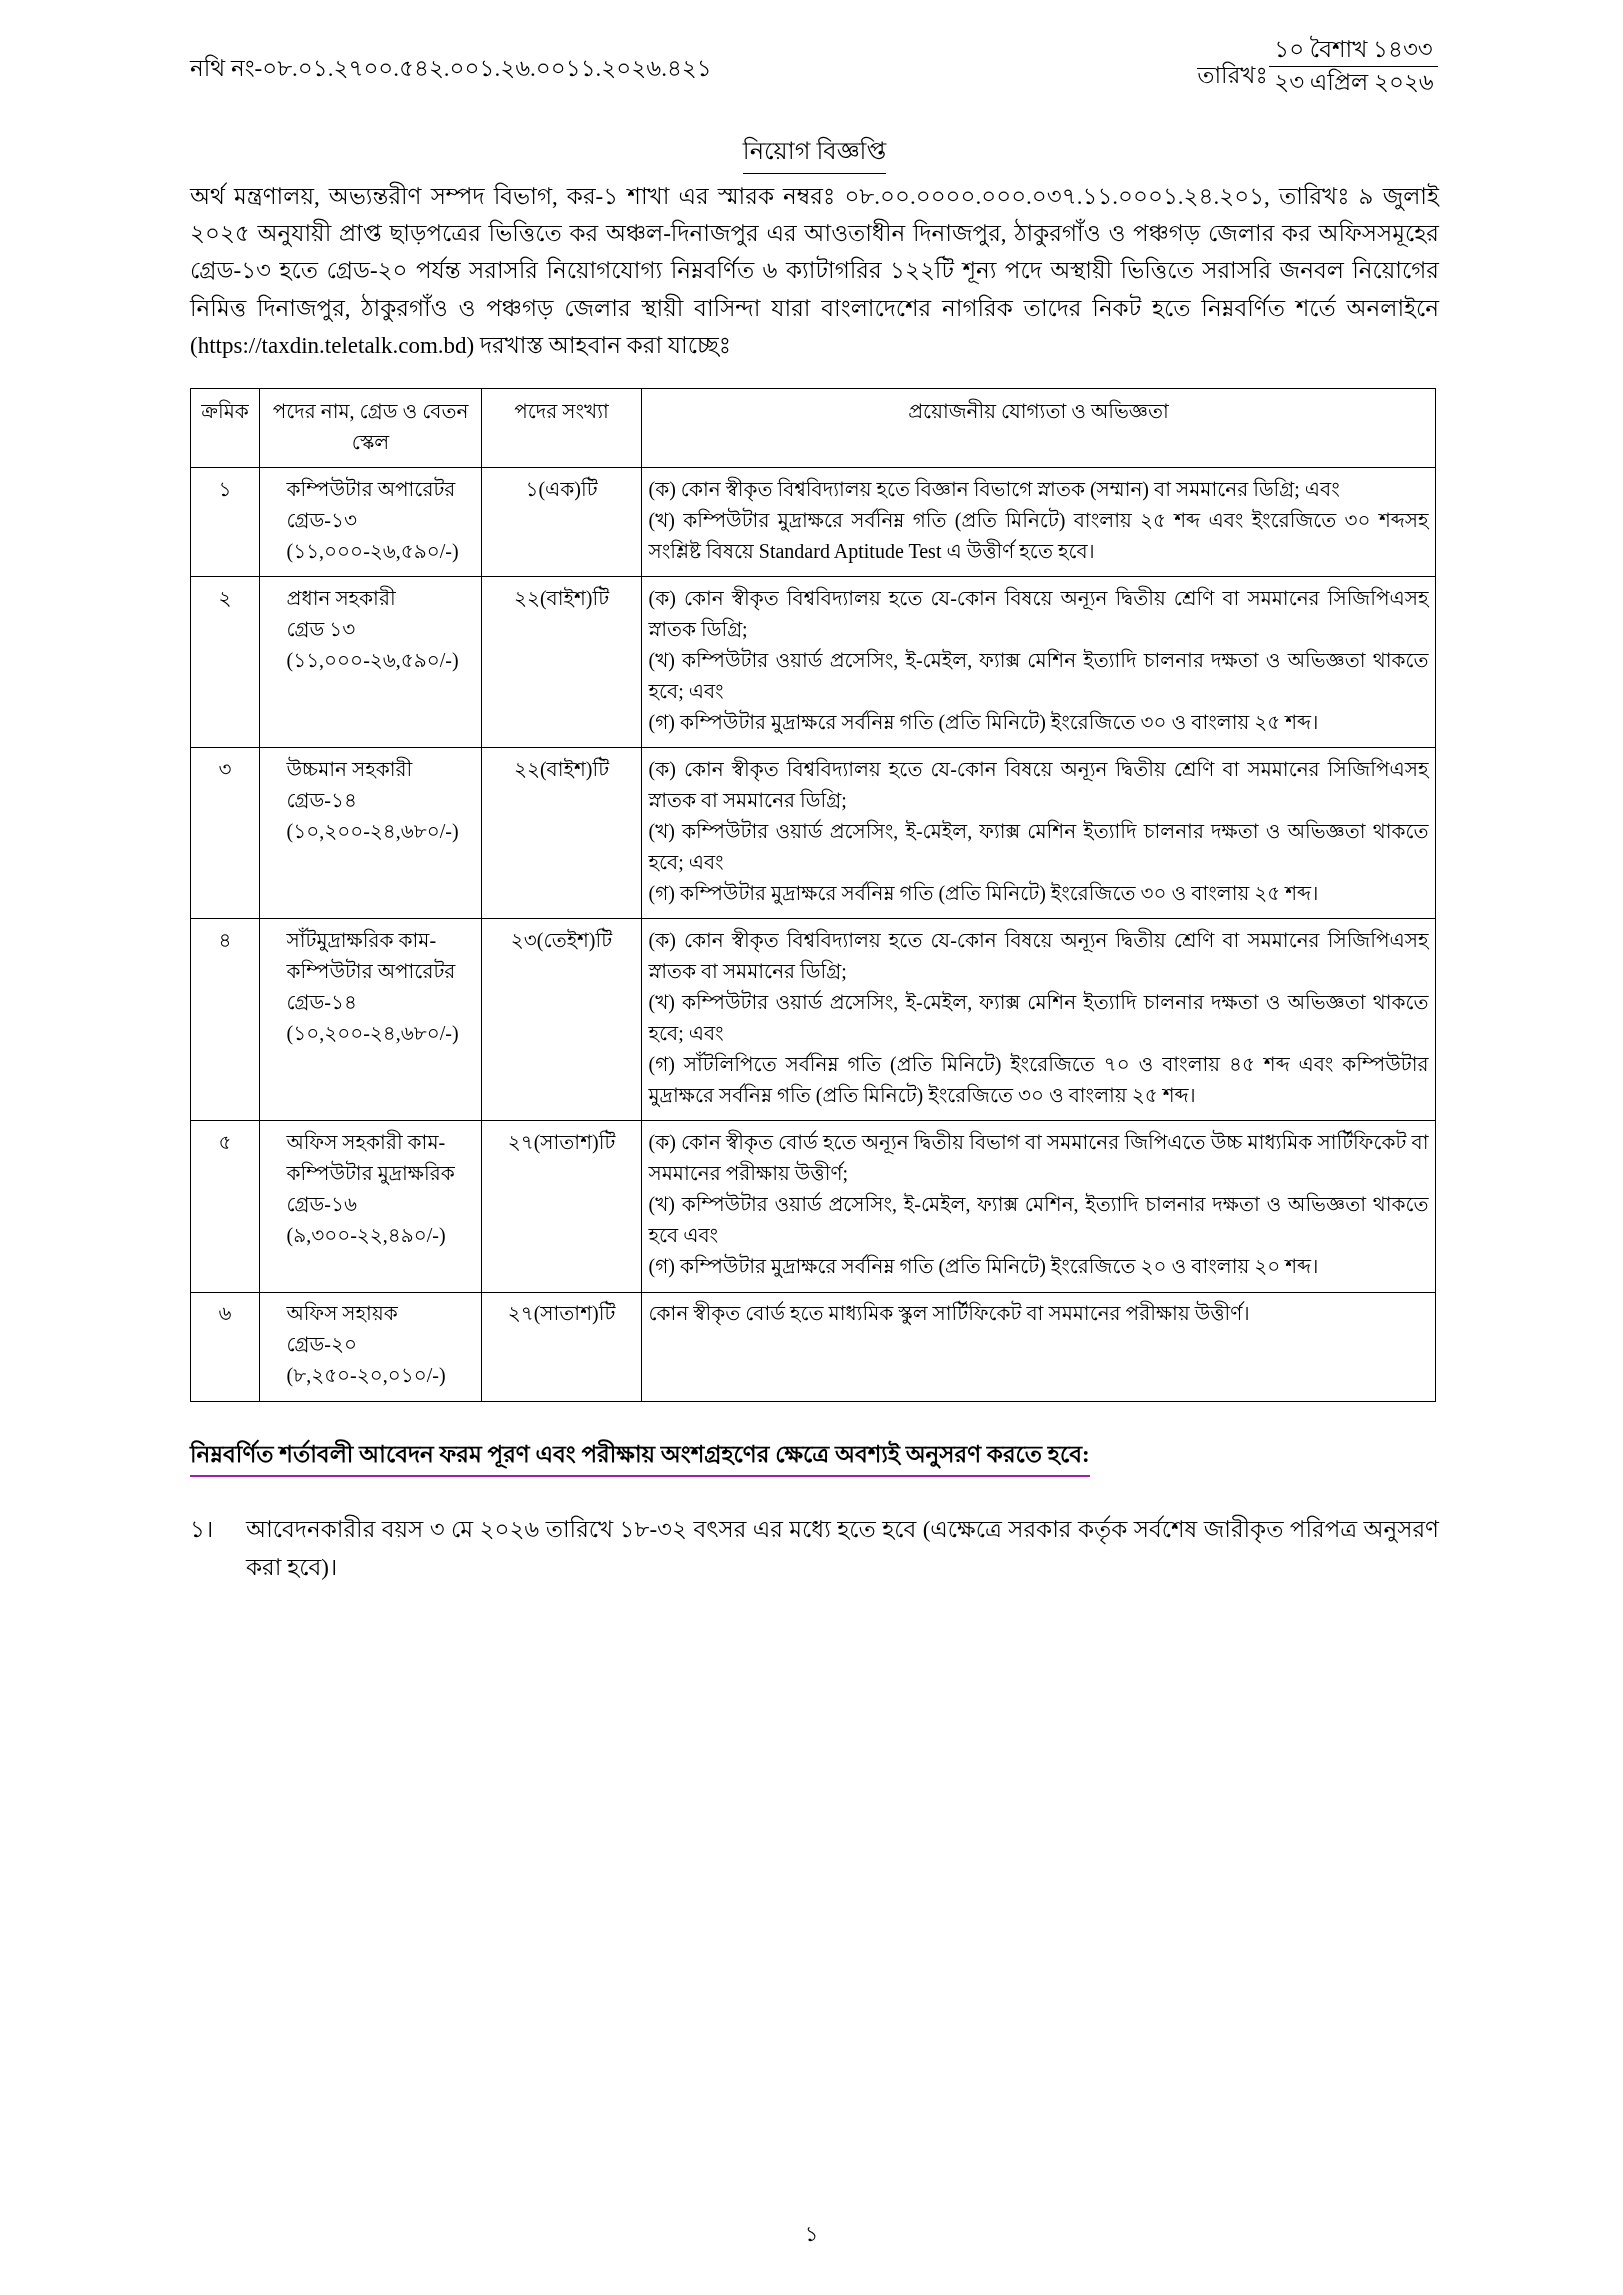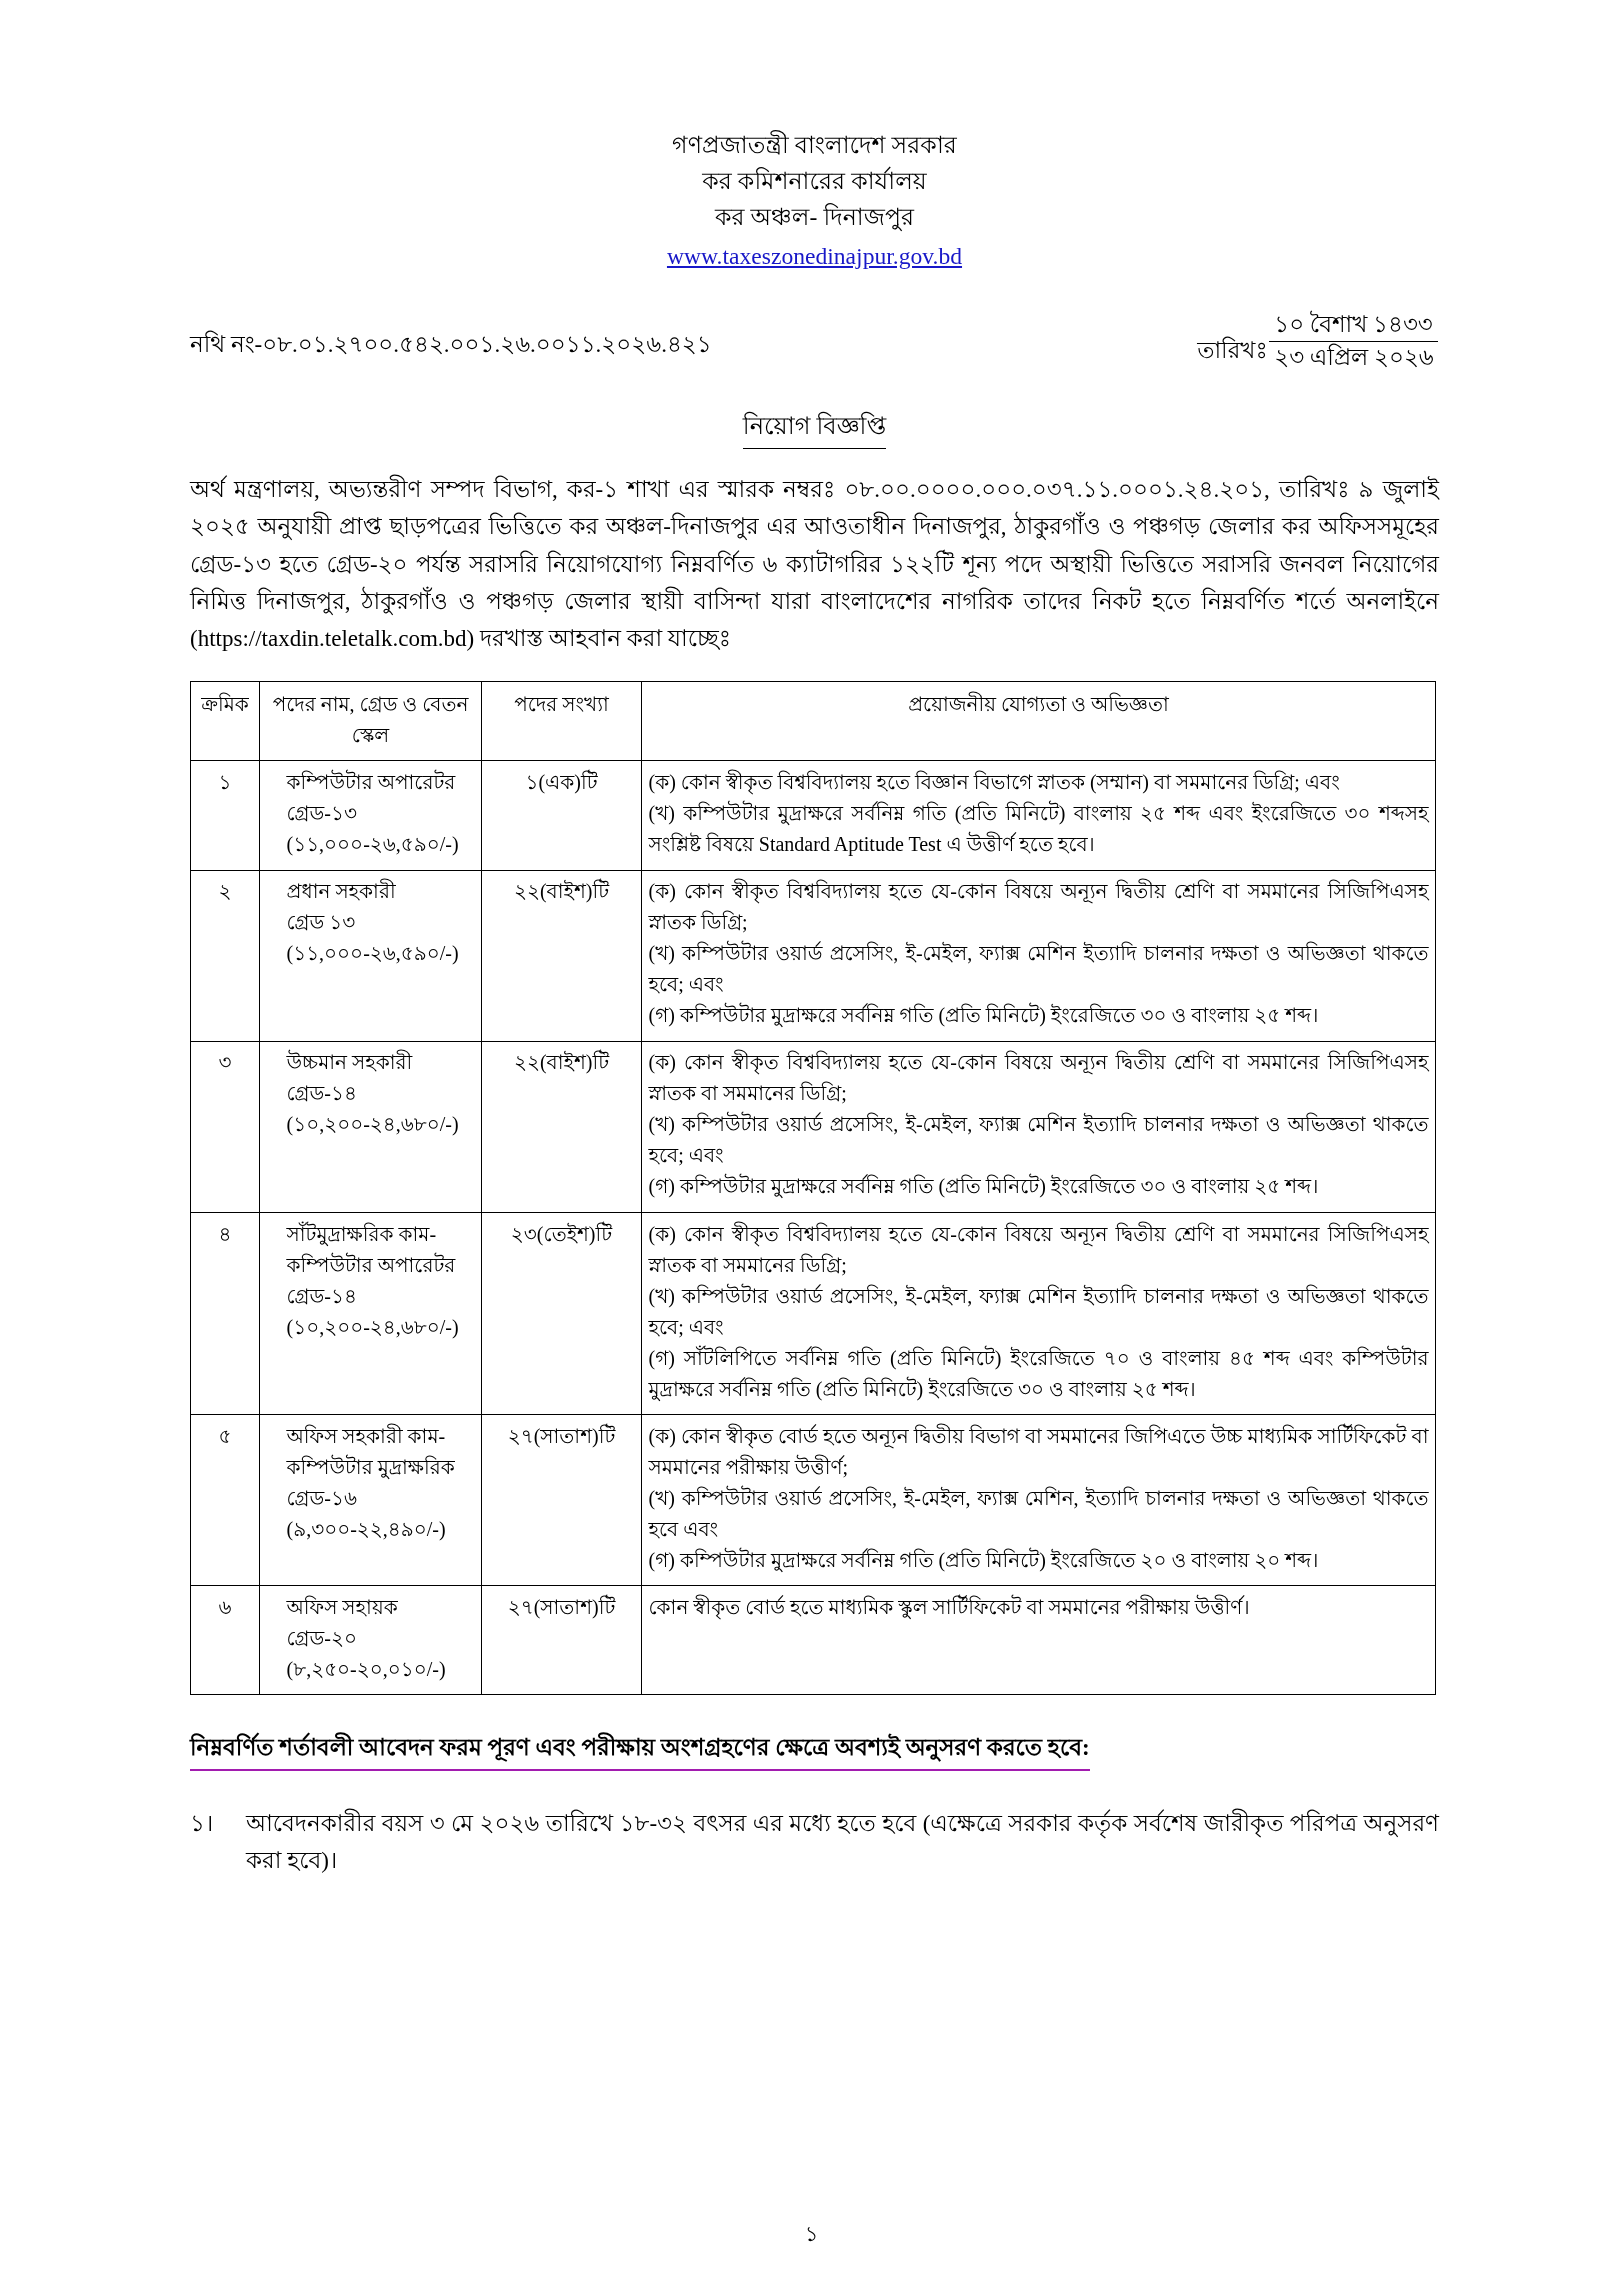--- a/index.html
+++ b/index.html
@@ -97,21 +97,21 @@
   }
   .doc-title {
     font-size: 24px;
     display: inline-block;
     border-bottom: 1.6px solid #000;
     padding-bottom: 1.3px;
   }
 
   
   .intro {
-    margin-top: 22px;
+    margin-top: 4px;
     font-size: 23px;
     line-height: 1.62;
     text-align: justify;
     text-justify: inter-word;
     text-align-last: left;
   }
 
   
   table.jobs {
     margin-top: 23.6px;
@@ -182,26 +182,20 @@
     text-align: center;
     font-size: 21px;
   }
 </style>
 </head>
 <body>
 
 <div class="page">
   <div class="content">
 
-    <div class="doc-header">
-      <div class="hline">গণপ্রজাতন্ত্রী বাংলাদেশ সরকার</div>
-      <div class="hline">কর কমিশনারের কার্যালয়</div>
-      <div class="hline">কর অঞ্চল- দিনাজপুর</div>
-      <a class="website" href="#">www.taxeszonedinajpur.gov.bd</a>
-    </div>
 
     <div class="memo-row">
       <div class="memo-no">নথি নং-০৮.০১.২৭০০.৫৪২.০০১.২৬.০০১১.২০২৬.৪২১</div>
       <div class="date-block">
         <span class="date-label">তারিখঃ</span>
         <span class="date-stack">
           <span class="date-bn">১০ বৈশাখ ১৪৩৩</span>
           <span class="date-en">২৩ এপ্রিল ২০২৬</span>
         </span>
       </div>

